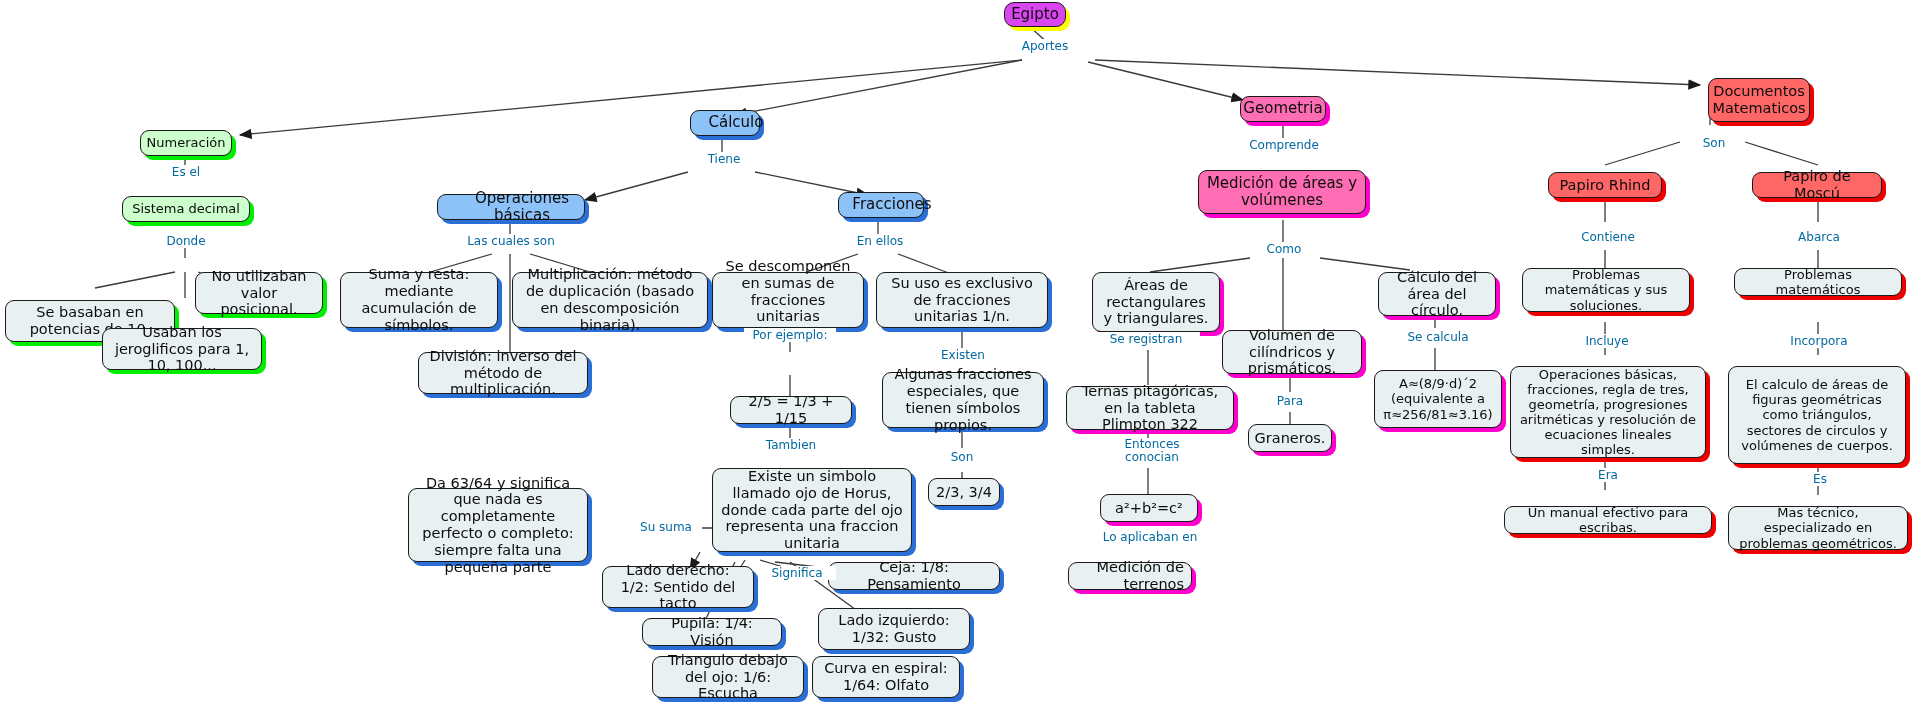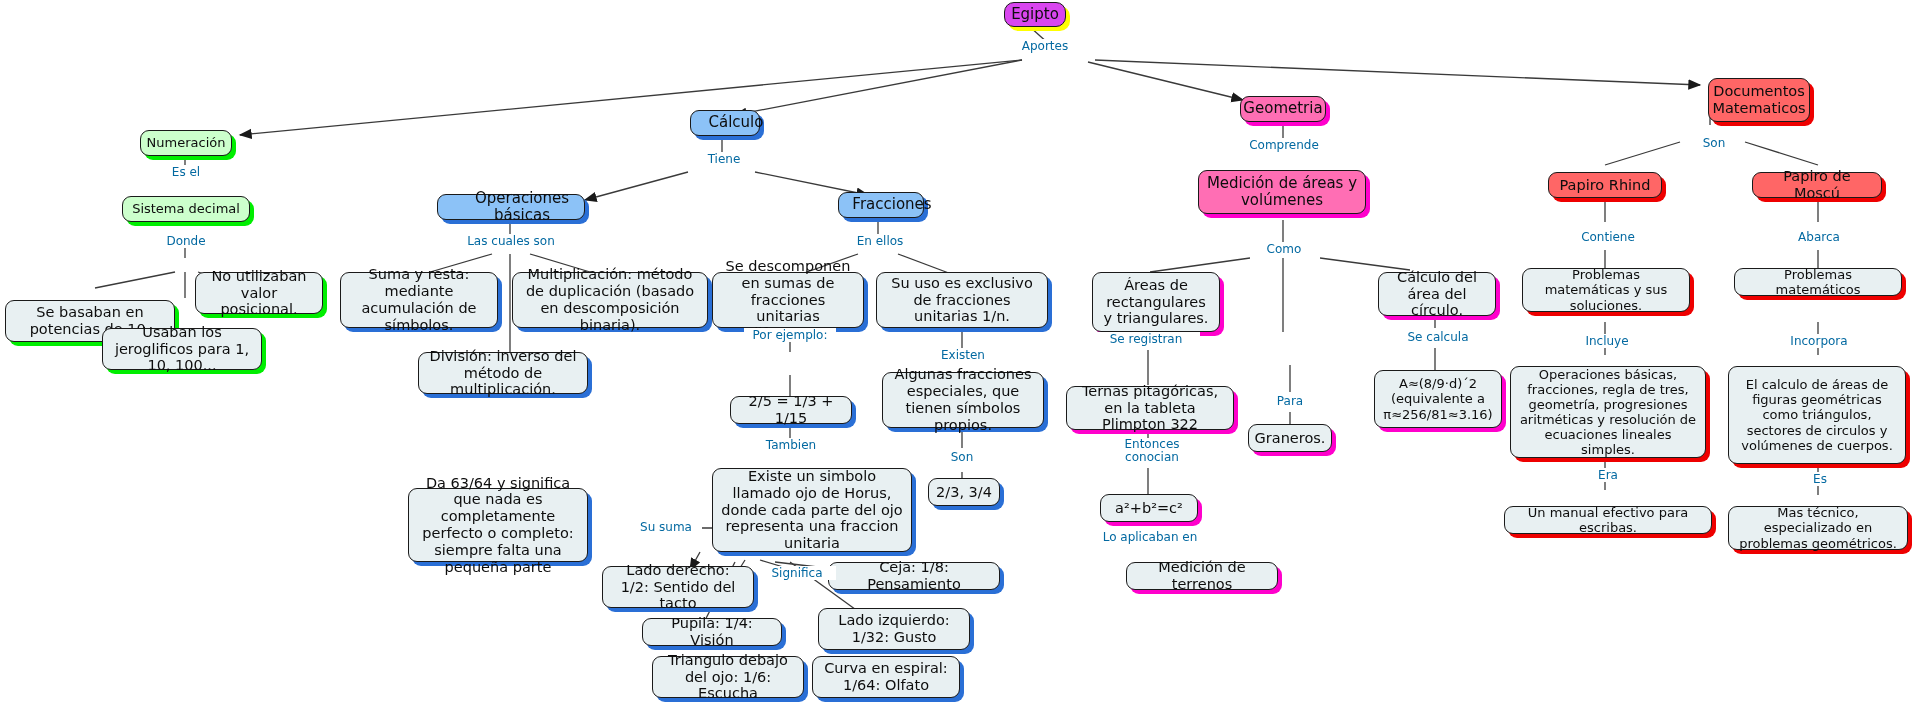--- a/index.html
+++ b/index.html
@@ -295,34 +295,37 @@
   </div>
   <div class="linklabel" style="left:1238px; top:138px; width:92px;">Comprende</div>
   <div class="node n-mag-hdr" style="left:1198px; top:170px; width:168px; height:44px;">
     <span>Medición de áreas y volúmenes</span>
   </div>
   <div class="linklabel" style="left:1258px; top:242px; width:52px;">Como</div>
 
   <div class="node n-mag-leaf" style="left:1092px; top:272px; width:128px; height:60px;">
     <span>Áreas de rectangulares y triangulares.</span>
   </div>
+  <div class="node n-mag-leaf" style="left:1222px; top:330px; width:140px; height:44px;">
+    <span>Volumen de cilíndricos y prismáticos.</span>
+  </div>
   <div class="node n-mag-leaf" style="left:1378px; top:272px; width:118px; height:44px;">
     <span>Cálculo del área del círculo.</span>
   </div>
 
   <div class="linklabel" style="left:1092px; top:332px; width:108px;">Se registran</div>
   <div class="node n-mag-leaf" style="left:1066px; top:386px; width:168px; height:44px;">
     <span>Ternas pitagóricas, en la tableta Plimpton 322</span>
   </div>
   <div class="linklabel" style="left:1098px; top:438px; width:108px; white-space:normal; line-height:1.1;">Entonces conocian</div>
   <div class="node n-mag-leaf" style="left:1100px; top:494px; width:98px; height:28px;">
     <span>a²+b²=c²</span>
   </div>
   <div class="linklabel" style="left:1092px; top:530px; width:116px;">Lo aplicaban en</div>
-  <div class="node n-mag-leaf" style="left:1126px; top:562px; width:152px; height:28px;">
+  <div class="node n-mag-leaf" style="left:1068px; top:562px; width:124px; height:28px;text-align:right;">
     <span>Medición de terrenos</span>
   </div>
 
   <div class="linklabel" style="left:1264px; top:394px; width:52px;">Para</div>
   <div class="node n-mag-leaf" style="left:1248px; top:424px; width:84px; height:28px;">
     <span>Graneros.</span>
   </div>
 
   <div class="linklabel" style="left:1392px; top:330px; width:92px;">Se calcula</div>
   <div class="node n-mag-leaf" style="left:1374px; top:370px; width:128px; height:58px; font-size:13px;">

